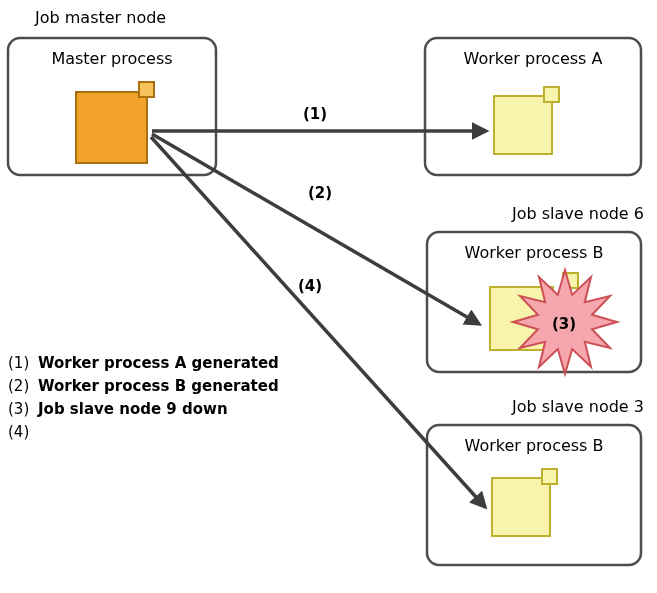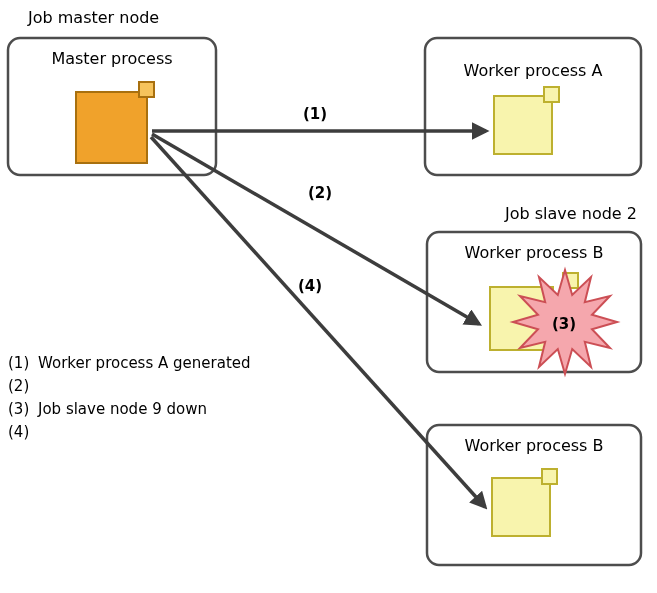--- a/index.html
+++ b/index.html
@@ -10,20 +10,21 @@
     background: #ffffff;
     font-family: "DejaVu Sans", "Liberation Sans", sans-serif;
     color: #000000;
     overflow: hidden;
   }
   .canvas svg { position: absolute; left: 0; top: 0; }
   .node-label {
     position: absolute;
     font-size: 16px;
     white-space: nowrap;
+    margin-left: 7px;
   }
   .process-label {
     position: absolute;
     font-size: 16px;
     text-align: center;
   }
   .arrow-label {
     position: absolute;
     font-size: 15px;
     font-weight: bold;
@@ -32,21 +33,21 @@
   .legend {
     position: absolute;
     left: 8px;
     top: 352px;
     width: 350px;
     font-size: 15px;
     line-height: 23px;
   }
   .legend-row { display: flex; }
   .legend-num { width: 30px; flex: 0 0 30px; }
-  .legend-text div { white-space: nowrap; }
+  .legend-text div { white-space: nowrap; font-weight: bold; }
   .burst-text {
     font-size: 15px;
     font-weight: bold;
     font-family: "DejaVu Sans", "Liberation Sans", sans-serif;
   }
 </style>
 </head>
 <body>
 
 <div class="canvas">
@@ -77,40 +78,44 @@
 
     <line x1="152" y1="131" x2="486" y2="131" stroke-width="3.5" marker-end="url(#arrowhead)" stroke="#3d3d3d"></line>
     <line x1="152" y1="134" x2="479" y2="324" stroke-width="3.5" marker-end="url(#arrowhead)" stroke="#3d3d3d"></line>
     <line x1="151" y1="137" x2="485" y2="507" stroke-width="3.5" marker-end="url(#arrowhead)" stroke="#3d3d3d"></line>
 
     <polygon points="617,322 592,329.2 610,348 584.8,341.8 591,367 572.2,349 565,374 557.8,349 539,367 545.2,341.8 520,348 538,329.2 513,322 538,314.8 520,296 545.2,302.2 539,277 557.8,295 565,270 572.2,295 591,277 584.8,302.2 610,296 592,314.8" stroke-width="2" fill="#f5a7ad" stroke="#cc4f55"></polygon>
     <text x="564" y="329" text-anchor="middle" class="burst-text">(3)</text>
   </svg>
 
   <div class="node-label" style="left:28px; top:8px;">Job master node</div>
-  <div class="node-label" style="left:505px; top:204px;">Job slave node 2</div>
+  <div class="node-label" style="left:505px; top:204px;">Job slave node 6</div>
+  <div class="node-label" style="left:505px; top:397px;">Job slave node 3</div>
 
   <div class="process-label" style="left:8px; top:49px; width:208px;">Master process</div>
-  <div class="process-label" style="left:425px; top:49px; width:216px;margin-top:12px;">Worker process A</div>
+  <div class="process-label" style="left:425px; top:49px; width:216px;">Worker process A</div>
   <div class="process-label" style="left:427px; top:243px; width:214px;">Worker process B</div>
   <div class="process-label" style="left:427px; top:436px; width:214px;">Worker process B</div>
 
   <div class="arrow-label" style="left:303px; top:105px;">(1)</div>
   <div class="arrow-label" style="left:308px; top:184px;">(2)</div>
   <div class="arrow-label" style="left:298px; top:277px;">(4)</div>
 
   <div class="legend">
     <div class="legend-row">
       <span class="legend-num">(1)</span>
       <div class="legend-text">
         <div>Worker process A generated</div>
       </div>
     </div>
     <div class="legend-row">
       <span class="legend-num">(2)</span>
+      <div class="legend-text">
+        <div>Worker process B generated</div>
+      </div>
     </div>
     <div class="legend-row">
       <span class="legend-num">(3)</span>
       <div class="legend-text">
         <div>Job slave node 9 down</div>
       </div>
     </div>
     <div class="legend-row">
       <span class="legend-num">(4)</span>
     </div>

